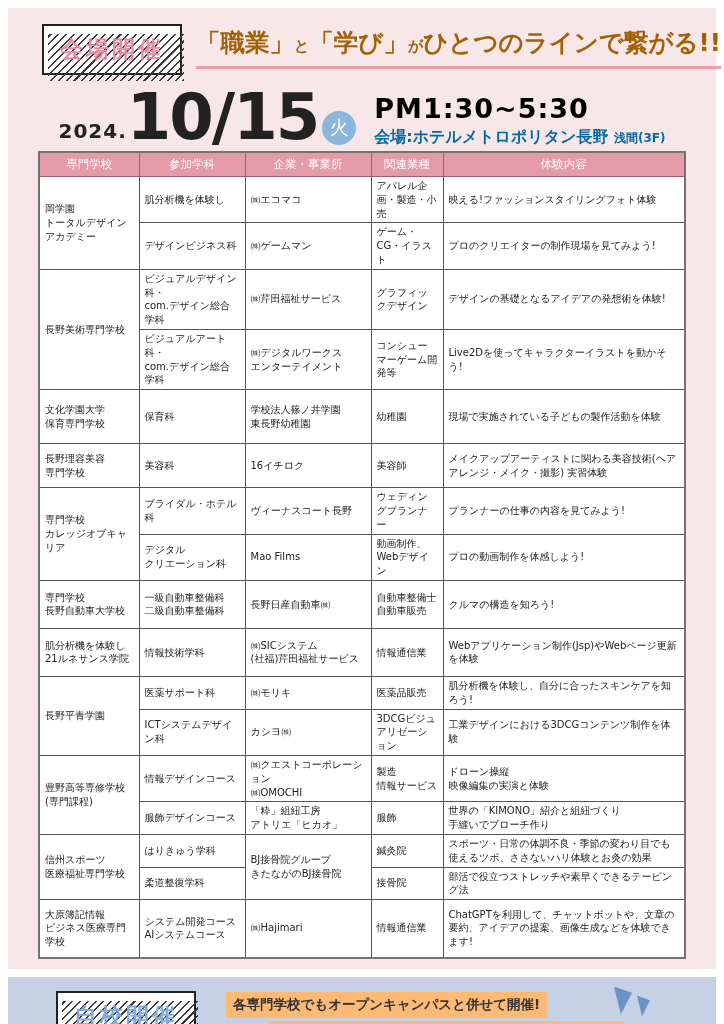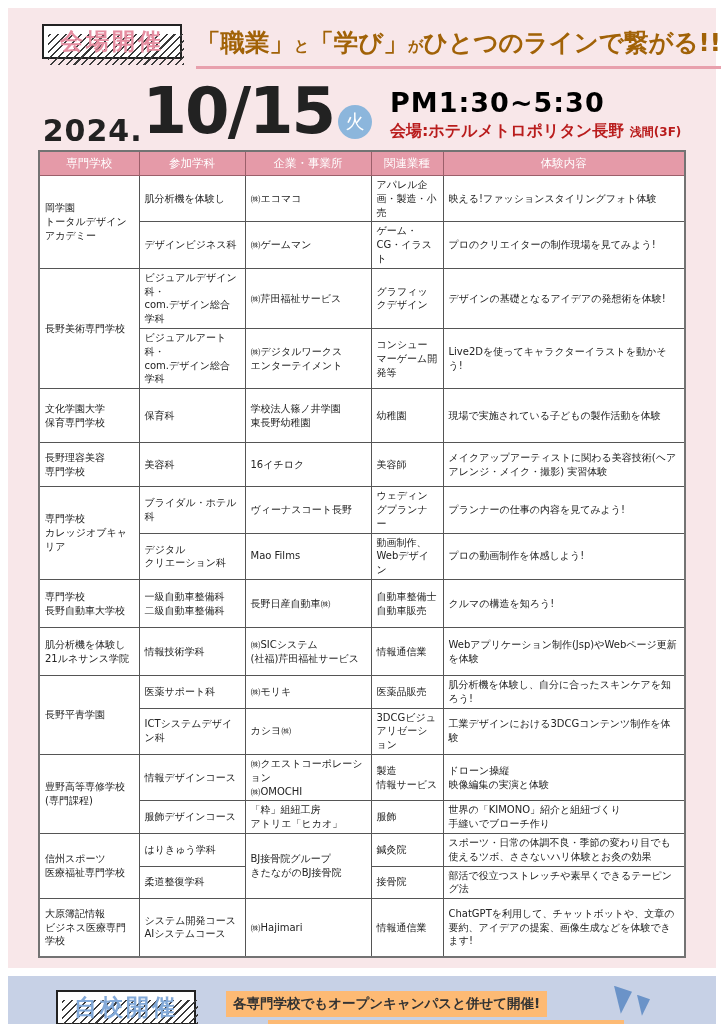--- a/index.html
+++ b/index.html
@@ -1,32 +1,32 @@
 <!DOCTYPE html>
 <html><head>
 <meta charset="utf-8">
 <style>
   html,body{margin:0;padding:0;background:#e9e9e9;}
   .page{width:724px;min-height:1024px;background:#fff;box-sizing:border-box;padding:8px;font-family:"DejaVu Sans","Liberation Sans",sans-serif;color:#2d2d2d;}
   
   .pink-panel{background:#f8e7e9;box-sizing:border-box;padding:12px 0 10px;}
   .top-row{display:flex;align-items:flex-start;margin:4px 28px 0 34px;}
-  .hatch-badge{position:relative;background:#fff;border:2.5px solid #222;padding:0 16px;font-size:23px;font-weight:700;letter-spacing:3px;white-space:nowrap;z-index:1;}
+  .hatch-badge{position:relative;background:#fff;border:2.5px solid #222;padding:8px 16px;font-size:23px;font-weight:700;letter-spacing:3px;white-space:nowrap;z-index:1;}
   .hatch-badge::after{content:"";position:absolute;left:4px;top:8px;width:100%;height:100%;background:repeating-linear-gradient(-45deg,#3a3a3a 0 1.5px,transparent 1.5px 5.5px);z-index:-1;}
   .badge-pink{color:#e58da0;}
   .badge-blue{color:#82a9d8;}
   .main-title{margin-left:14px;margin-top:2px;font-size:24.5px;font-weight:700;color:#a16207;line-height:1.35;border-bottom:3.5px solid #e8a0ad;padding-bottom:7px;white-space:nowrap;}
   .main-title .conn{font-size:15px;}
   .date-row{display:flex;align-items:flex-start;justify-content:center;margin-top:10px;}
-  .year{font-size:30px;font-weight:700;color:#222;margin-top:34px;letter-spacing:1px;}
+  .year{font-size:20px;font-weight:700;color:#222;margin-top:34px;letter-spacing:1px;}
   .bigdate{font-size:64px;font-weight:800;color:#222;line-height:1.0;letter-spacing:-2px;}
   .day-circle{width:34px;height:34px;border-radius:50%;background:#8cb6dc;color:#fff;font-size:19px;display:flex;align-items:center;justify-content:center;margin:26px 0 0 4px;flex:none;}
   .time-venue{margin-left:18px;margin-top:8px;}
   .time{font-size:27px;font-weight:700;color:#000000;letter-spacing:1px;}
-  .venue{font-size:16px;font-weight:700;color:#b91c1c;margin-top:3px;}
+  .venue{font-size:16px;font-weight:700;color:#0369a1;margin-top:3px;}
   .venue .note{font-size:12px;font-weight:600;}
   
   table.event{width:646px;margin:2px auto 0;border-collapse:collapse;background:#ffffff;border:2px solid #737373;table-layout:fixed;}
   table.event th{background:#e59aa8;color:#fff;font-weight:500;font-size:11.5px;padding:4px 2px;border:1px solid #9c5f6a;}
   table.event td{border:1px solid #555;padding:2px 5px;font-size:10px;line-height:1.38;color:#222;vertical-align:middle;overflow:hidden;}
   .pre{white-space:pre-line;}
   col.c1{width:100px;} col.c2{width:106px;} col.c3{width:126px;} col.c4{width:72px;} col.c5{width:242px;}
   .rA{height:36px}.rB{height:40px}.rC{height:54px}.rD{height:44px}.rE{height:32px}.rF{height:48px}.rG{height:30px}.rH{height:26px}.rI{height:28px}.rJ{height:58px}
   
   .blue-panel{margin-top:8px;background:#c7d1e6;box-sizing:border-box;padding:14px 0 12px;position:relative;}

